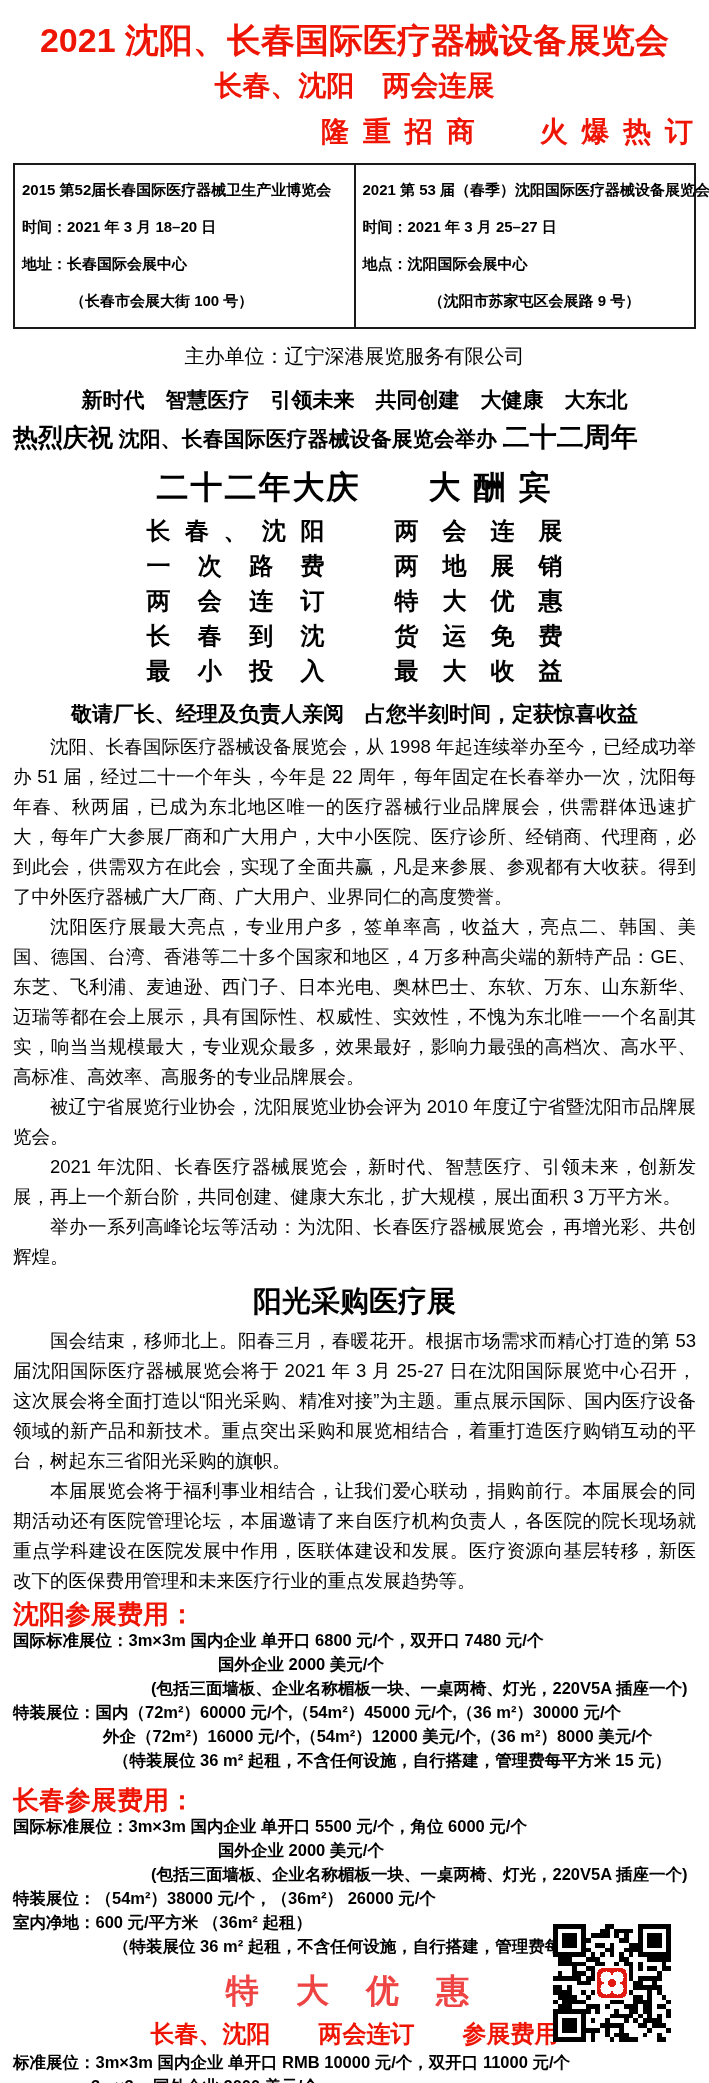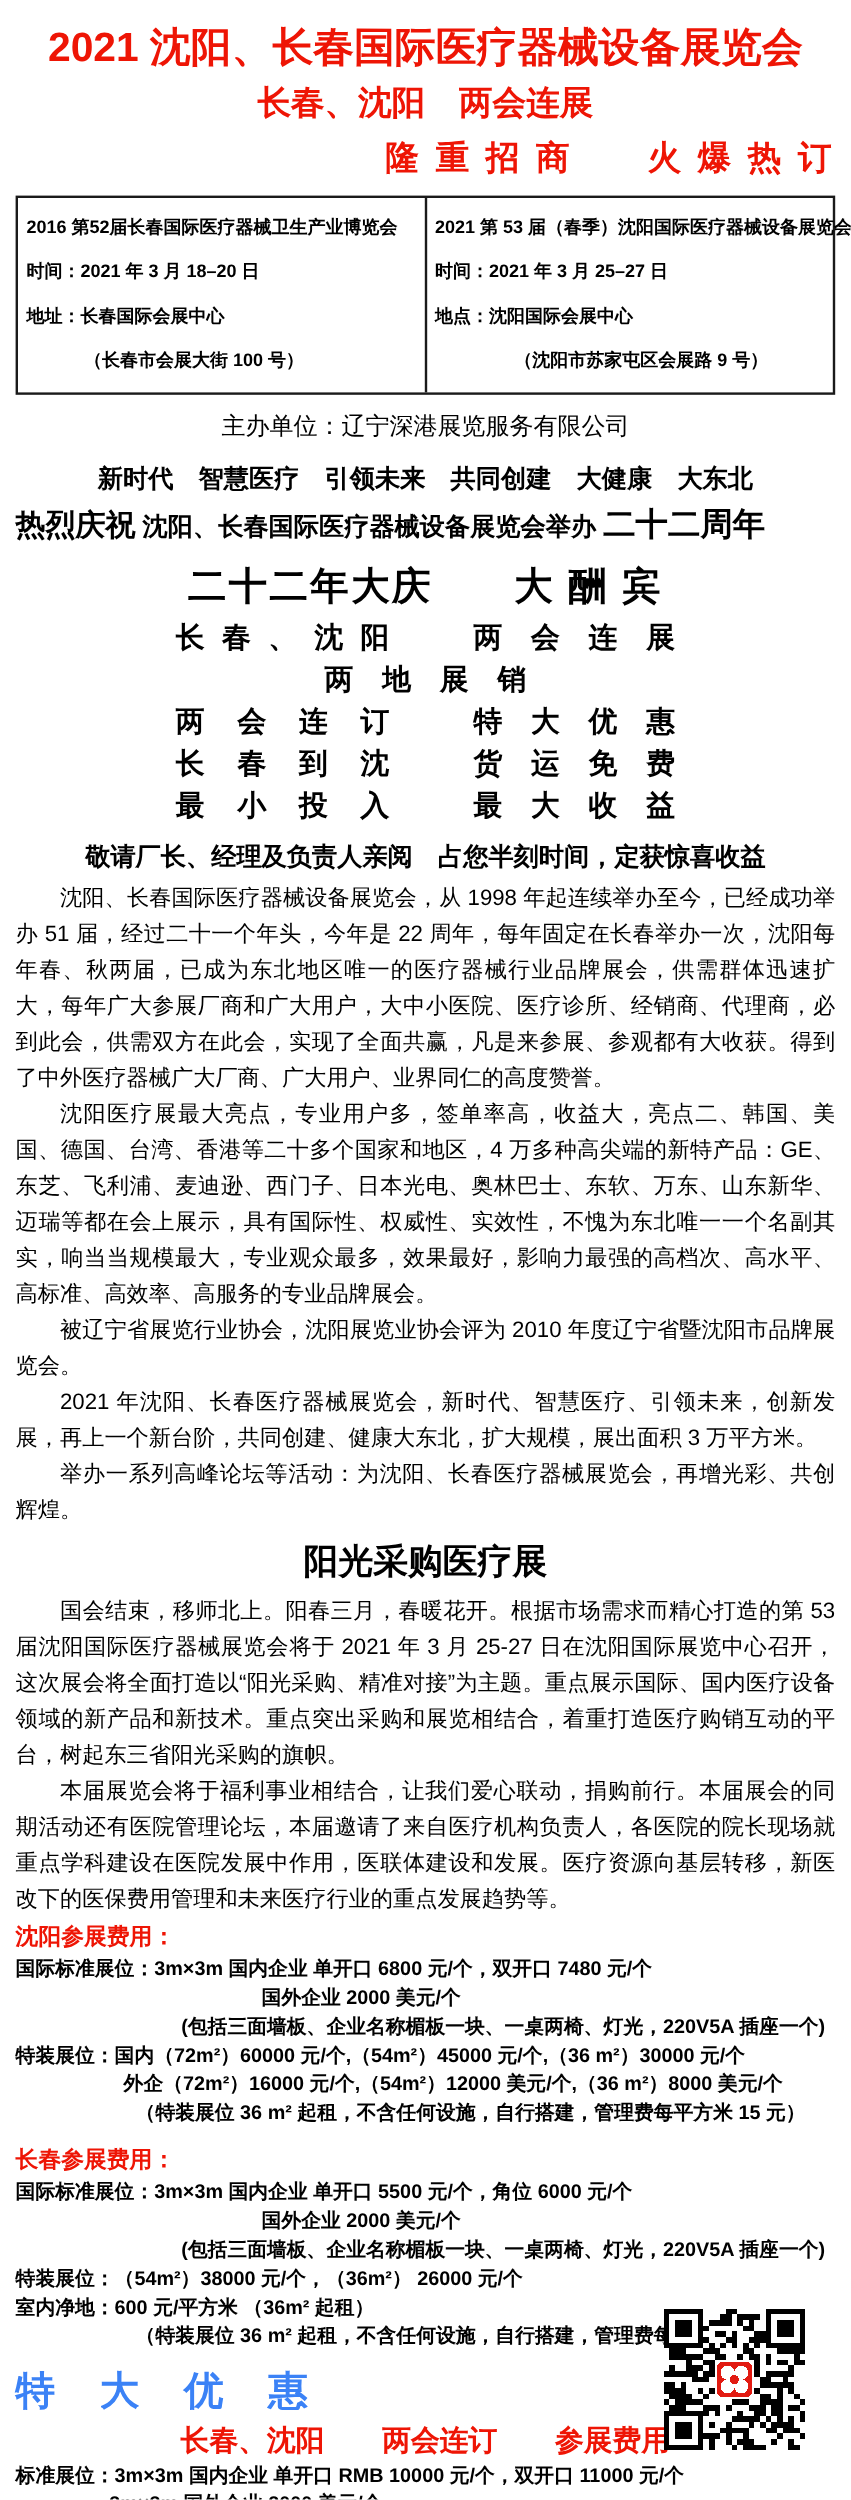--- a/index.html
+++ b/index.html
@@ -34,47 +34,47 @@
   .pair-cell{width:178px;text-align:justify;text-align-last:justify;white-space:nowrap;}
   .pair-cell.r{width:168px;}
 
   .invite{font-size:21px;font-weight:bold;text-align:center;margin-top:12px;line-height:28px;}
 
   .para{font-size:18.5px;line-height:30px;text-align:justify;text-indent:2em;}
   .para.first{margin-top:4px;}
 
   .sunshine-h{font-size:29px;font-weight:bold;text-align:center;margin:10px 0 6px 0;line-height:38px;}
 
-  .fee-h{font-size:19px;font-weight:bold;color:#ee1505;line-height:28px;margin-top:4px;}
+  .fee-h{font-size:26px;font-weight:bold;color:#ee1505;line-height:28px;margin-top:4px;}
   .fee-line{font-size:16.5px;font-weight:bold;line-height:24px;white-space:nowrap;}
   .pl-a{padding-left:205px;}
   .pl-b{padding-left:138px;}
   .pl-c{padding-left:90px;}
   .pl-d{padding-left:100px;}
   .pl-e{padding-left:78px;}
   .gap-top{margin-top:14px;}
 
-  .special-h{font-size:33px;font-weight:bold;color:#3b82f6;text-align:left;letter-spacing:14px;margin-top:12px;line-height:42px;}
+  .special-h{font-size:33px;font-weight:bold;color:#ef4444;text-align:center;letter-spacing:14px;margin-top:12px;line-height:42px;}
   .special-sub{font-size:24px;font-weight:bold;color:#ee1505;text-align:center;margin-top:6px;line-height:32px;}
 
   .qr-wrap{position:absolute;left:551px;top:1924px;width:122px;height:118px;}
   .qr-wrap svg{width:100%;height:100%;}
 </style>
 </head>
 <body>
 
 <div class="doc">
 
   <div class="title">2021 沈阳、长春国际医疗器械设备展览会</div>
   <div class="sub1">长春、沈阳　两会连展</div>
   <div class="sub2">隆 重 招 商　　火 爆 热 订</div>
 
   <div class="expo-table">
     <div class="expo-cell">
-      <div class="cell-line">2016 第52届长春国际医疗器械卫生产业博览会</div>
+      <div class="cell-line">2015 第52届长春国际医疗器械卫生产业博览会</div>
       <div class="cell-line">时间：2021 年 3 月 18–20 日</div>
       <div class="cell-line">地址：长春国际会展中心</div>
       <div class="cell-line ind-a">（长春市会展大街 100 号）</div>
     </div>
     <div class="expo-cell">
       <div class="cell-line">2021 第 53 届（春季）沈阳国际医疗器械设备展览会</div>
       <div class="cell-line">时间：2021 年 3 月 25–27 日</div>
       <div class="cell-line">地点：沈阳国际会展中心</div>
       <div class="cell-line ind-b">（沈阳市苏家屯区会展路 9 号）</div>
     </div>
@@ -88,20 +88,21 @@
   </div>
 
   <div class="anniv">二十二年大庆　　大 酬 宾</div>
 
   <div class="pairs">
     <div class="pair-row">
       <span class="pair-cell">长春、沈阳</span>
       <span class="pair-cell r">两会连展</span>
     </div>
     <div class="pair-row">
+      <span class="pair-cell">一次路费</span>
       <span class="pair-cell r">两地展销</span>
     </div>
     <div class="pair-row">
       <span class="pair-cell">两会连订</span>
       <span class="pair-cell r">特大优惠</span>
     </div>
     <div class="pair-row">
       <span class="pair-cell">长春到沈</span>
       <span class="pair-cell r">货运免费</span>
     </div>

